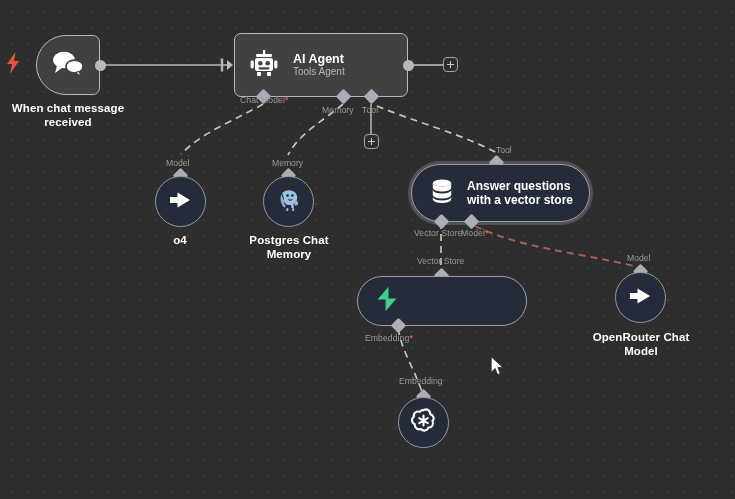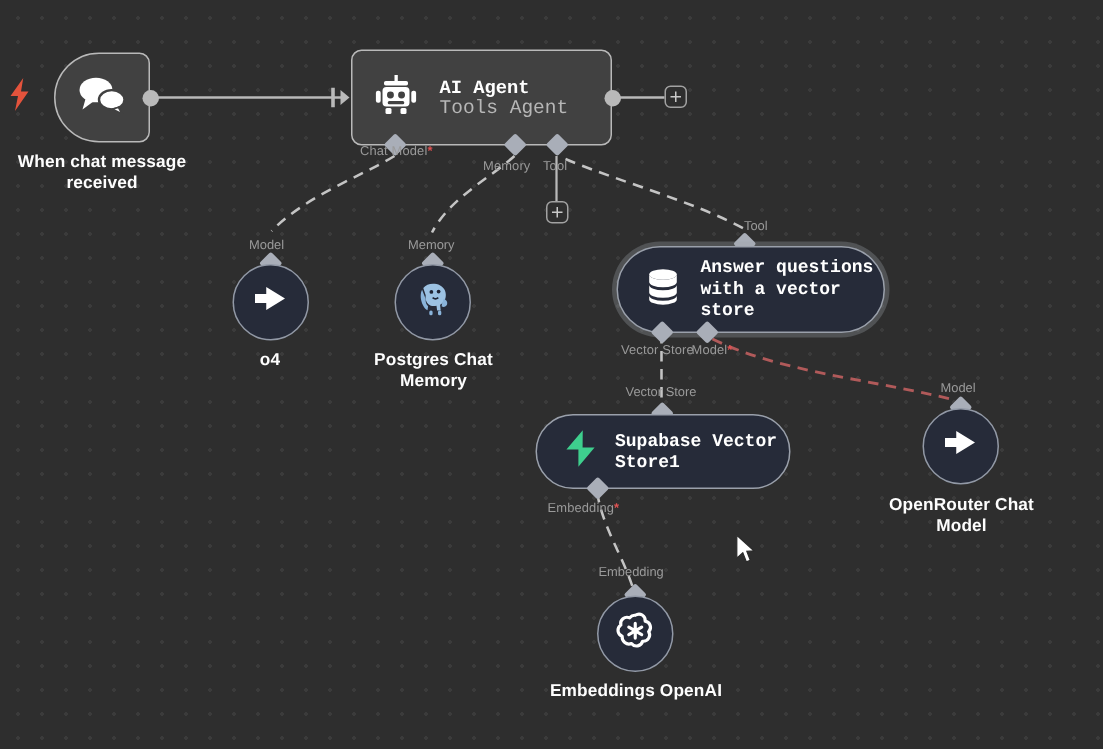--- a/index.html
+++ b/index.html
@@ -10,21 +10,21 @@
     background-size:16px 16px;
     background-position:4px 4px;
     font-family:"Liberation Sans", sans-serif;
     position:relative;
     -webkit-font-smoothing:antialiased;
   }
   #canvas { position:absolute; inset:0; }
   #edges { position:absolute; inset:0; width:735px; height:499px; pointer-events:none; }
 
   
-  .node { position:absolute;font-family:Liberation Mono, monospace; }
+  .node { position:absolute; }
   .rect-node {
     background:#414141;
     border:1.5px solid #b9b9b9;
     border-radius:7px;
     display:flex; align-items:center;
   }
   .trigger-node {
     background:#414141;
     border:1.5px solid #b9b9b9;
     border-radius:30px 7px 7px 30px;
@@ -52,21 +52,21 @@
     font-size:11.5px;
     font-weight:bold;
     text-align:center;
     line-height:13.5px;
     letter-spacing:.1px;
     white-space:pre-line;
   }
 
   
   .node-title { color:#fff; font-size:12.5px; font-weight:bold; line-height:14px; }
-  .node-sub { color:#b7b7b7; font-size:13px; line-height:12px; }
+  .node-sub { color:#b7b7b7; font-size:10px; line-height:12px; }
   .pill-title {
     color:#ffffff; font-size:12px; font-weight:bold; line-height:14.5px;
   }
 
   
   .diamond {
     position:absolute; width:11px; height:11px;
     background:#a9aeb8; transform:rotate(45deg);
     border-radius:1.5px;
   }
@@ -250,42 +250,39 @@
 
   <div class="edge-label" style="left:417px; top:256px;">Vector Store</div>
   <div class="diamond" style="left:436px; top:270px;"></div>
 
   <div class="node pill-node plain" style="left:357px; top:276px; width:170px; height:50px; padding-left:18px;">
     <span style="flex:0 0 auto; margin-right:12px;">
       <svg width="22" height="26" viewBox="0 0 22 26">
         <path d="M12.5 0.8 L1.6 13.6 h8.0 v11.6 L20.4 12.4 h-8.0 Z" fill="#3ecf8e"></path>
       </svg>
     </span>
-    <span class="pill-title">Supabase Vector
-Store1</span>
   </div>
 
   <div class="diamond" style="left:393px; top:320px;"></div>
   <div class="port-label" style="left:365px; top:333px;">Embedding<span class="req">*</span></div>
 
   <div class="edge-label" style="left:399px; top:376px;">Embedding</div>
   <div class="diamond" style="left:418px; top:391px;"></div>
   <div class="node circle-node" style="left:398px; top:397px; width:51px; height:51px;">
     <span>
       <svg width="29" height="29" viewBox="0 0 29 29">
         <g fill="none" stroke="#ffffff" stroke-width="2.1" stroke-linecap="round" stroke-linejoin="round">
           <path d="M14.5 4.2 c3.2-2.1 7 0.3 6.6 3.9 3.4 0.6 4.8 4.7 2.3 7.0 1.9 2.9-0.5 6.7-4.0 6.4
                    -0.9 3.4-5.2 4.3-7.4 1.5 -3.2 1.3-6.7-1.4-6.2-4.8 -3.3-1.2-3.8-5.6-0.9-7.5
                    -0.9-3.3 2.6-6.2 5.9-4.8 0.9-1.1 2.2-1.9 3.7-1.7 z"></path>
           <path d="M14.5 9.6 v9.8 M10.2 12.1 l8.6 5 M10.2 17.1 l8.6-5"></path>
         </g>
       </svg>
     </span>
   </div>
-  <div class="node-caption" style="left:358px; top:455px; width:132px;">Embeddings OpenAI</div>
 
   <div class="edge-label" style="left:627px; top:253px;">Model</div>
   <div class="diamond" style="left:635px; top:266px;"></div>
   <div class="node circle-node" style="left:615px; top:272px; width:51px; height:51px;">
     <span>
       <svg width="26" height="22" viewBox="0 0 26 22">
         <path d="M22 11 L9.5 3.4 L9.5 8.0 L2 8.0 L2 14.0 L9.5 14.0 L9.5 18.6 Z" fill="#ffffff"></path>
       </svg>
     </span>
   </div>

